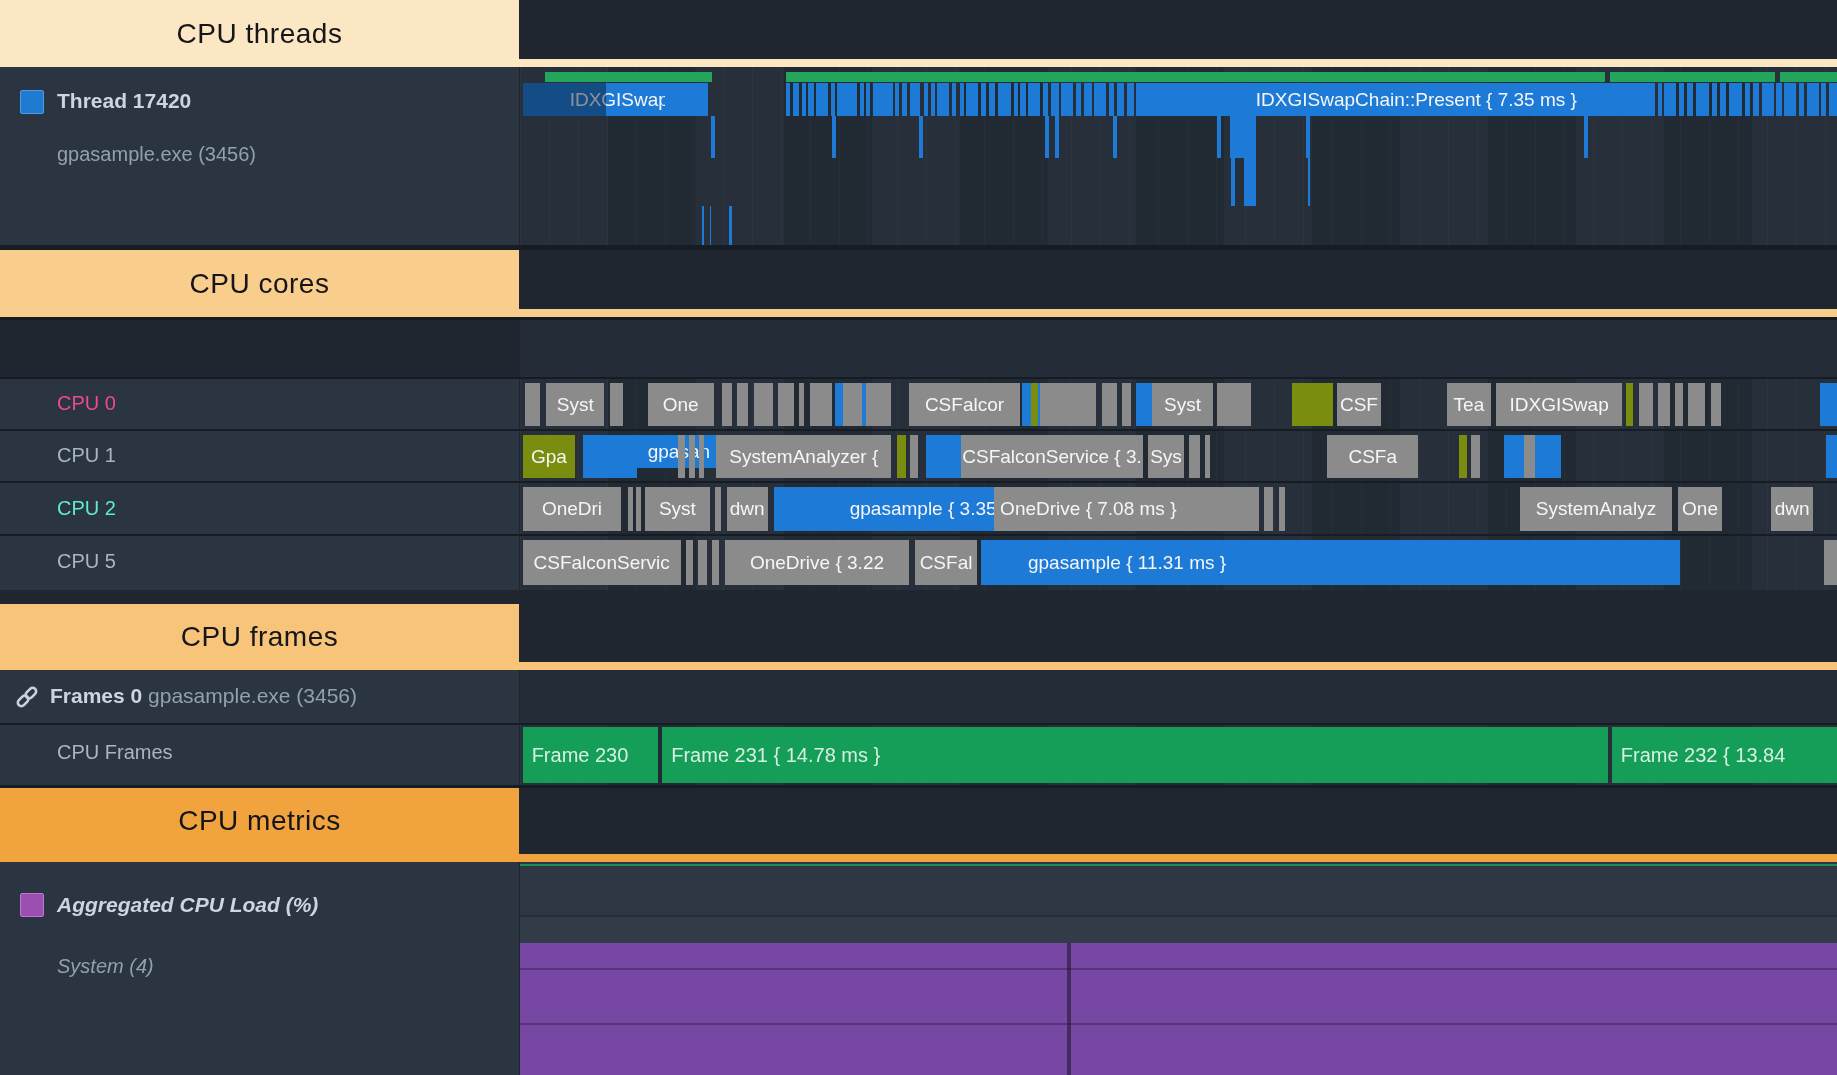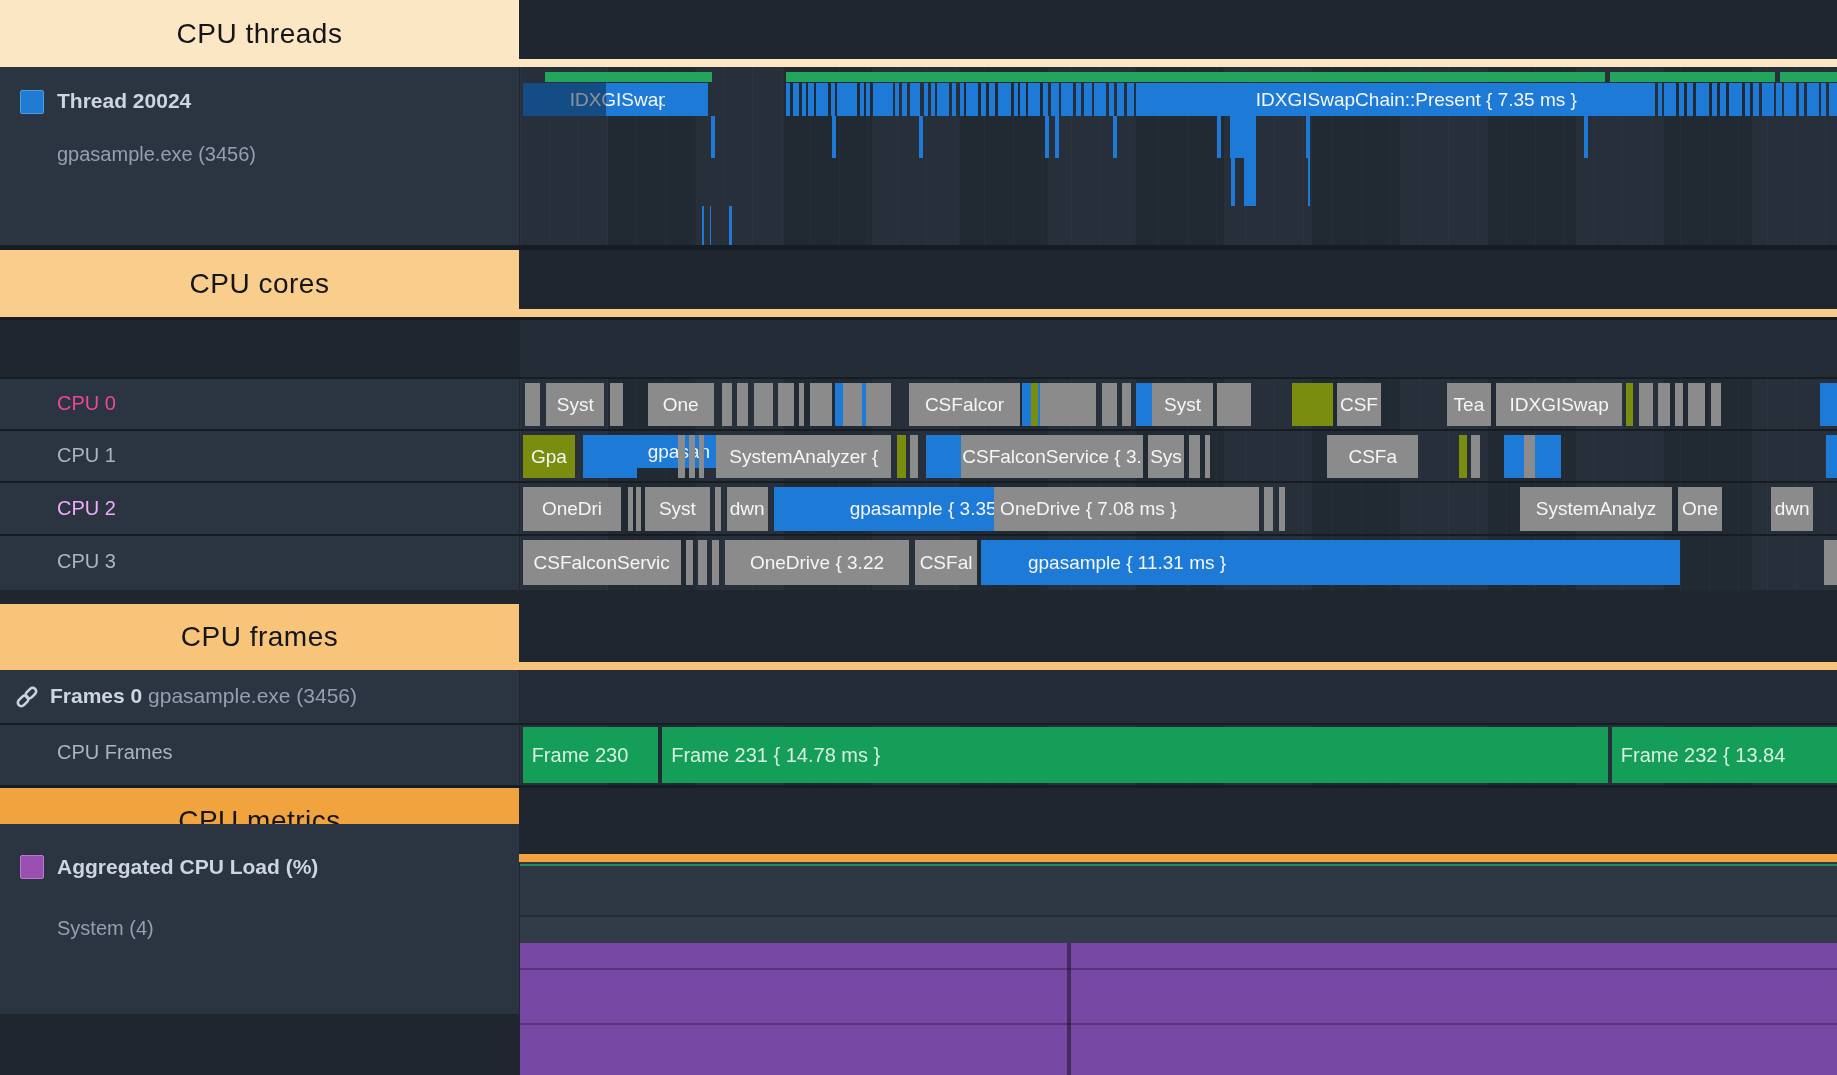--- a/index.html
+++ b/index.html
@@ -48,21 +48,21 @@
 
 <div id="page">
 
   <div class="banner-strip" style="top:59px;background:#fbe7c4;"></div>
   <div class="banner-block" style="top:0;height:67px;background:#fbe7c4;">
     <span class="banner-label">CPU threads</span>
   </div>
 
   <div class="sidebar" style="top:67px;height:178px;">
     <span class="legend" style="top:23px;background:#1f7ad2;border:1px solid #4e9de2;"></span>
-    <span class="side-title" style="top:22px;">Thread 20024</span>
+    <span class="side-title" style="top:22px;">Thread 17420</span>
     <span class="side-pct" style="top:23px;right:1337px;width:0;"> </span>
     <span class="side-sub" style="top:76px;">gpasample.exe (3456)</span>
 
   </div>
   <div class="track" style="top:67px;height:178px;">
     <div class="abs" style="left:0;right:0;top:5px;height:10px;">
         <div class="seg green" style="left: 1.9%; width: 12.7%;"></div>
         <div class="seg green" style="left: 20.2%; width: 62.2%;"></div>
         <div class="seg green" style="left: 82.8%; width: 12.5%;"></div>
         <div class="seg green" style="left: 95.7%; width: 4.3%;"></div>
@@ -256,21 +256,21 @@
           <span>CSFa</span>
         </div>
         <div class="bar olive" style="left: 71.3%; width: 0.6%; top: 4px; height: 43px;"></div>
         <div class="bar gray" style="left: 72.2%; width: 0.7%; top: 4px; height: 43px;"></div>
         <div class="bar blue" style="left: 74.7%; width: 1.2%; top: 4px; height: 43px;"></div>
         <div class="bar gray" style="left: 76.2%; width: 0.9%; top: 4px; height: 43px;"></div>
         <div class="bar blue" style="left: 99.2%; width: 0.8%; top: 4px; height: 43px;"></div>
       </div>
       <div class="divider" style="top: 429px; height: 2px;"></div>
       <div class="sidebar" style="top: 483px; height: 53px;">
-        <span class="side-sub" style="top: 13.5px; color: #f0abfc;">CPU 2</span>
+        <span class="side-sub" style="top: 13.5px; color: #5eead4;">CPU 2</span>
       </div>
       <div class="track" style="top: 483px; height: 53px;">
         <div class="bar gray" style="left: 0.2%; width: 7.5%; top: 4px; height: 44px;">
           <span>OneDri</span>
         </div>
         <div class="bar gray" style="left: 8.2%; width: 0.4%; top: 4px; height: 44px;"></div>
         <div class="bar gray" style="left: 8.8%; width: 0.4%; top: 4px; height: 44px;"></div>
         <div class="bar gray" style="left: 9.5%; width: 4.9%; top: 4px; height: 44px;">
           <span>Syst</span>
         </div>
@@ -291,21 +291,21 @@
         </div>
         <div class="bar gray" style="left: 87.9%; width: 3.4%; top: 4px; height: 44px;">
           <span>One</span>
         </div>
         <div class="bar gray" style="left: 95%; width: 3.2%; top: 4px; height: 44px;">
           <span>dwn</span>
         </div>
       </div>
       <div class="divider" style="top: 481px; height: 2px;"></div>
       <div class="sidebar" style="top: 536px; height: 54px;">
-        <span class="side-sub" style="top: 14px; color: rgb(170, 181, 194);">CPU 3</span>
+        <span class="side-sub" style="top: 14px; color: rgb(170, 181, 194);">CPU 5</span>
       </div>
       <div class="track" style="top: 536px; height: 54px;">
         <div class="bar gray" style="left: 0.2%; width: 12%; top: 4px; height: 45px;">
           <span>CSFalconServic</span>
         </div>
         <div class="bar gray" style="left: 12.6%; width: 0.5%; top: 4px; height: 45px;"></div>
         <div class="bar gray" style="left: 13.5%; width: 0.7%; top: 4px; height: 45px;"></div>
         <div class="bar gray" style="left: 14.6%; width: 0.5%; top: 4px; height: 45px;"></div>
         <div class="bar gray" style="left: 15.6%; width: 13.9%; top: 4px; height: 45px;">
           <span>OneDrive { 3.22</span>
@@ -355,21 +355,21 @@
         <span>Frame 232 { 13.84</span>
       </div>
     </div>
 
   <div class="divider" style="top:785px;"></div>
   <div class="banner-strip" style="top:854px;background:#f1a33e;"></div>
   <div class="banner-block" style="top:788px;height:66px;background:#f1a33e;">
     <span class="banner-label">CPU metrics</span>
   </div>
 
-  <div class="sidebar" style="top:824px;height:190px;">
+  <div class="sidebar" style="top:862px;height:213px;font-style:italic;">
     <span class="legend" style="top:31px;background:#9b4fb0;border:1px solid #bd74d4;"></span>
     <span class="side-title" style="top:31px;">Aggregated CPU Load (%)</span>
     <span class="side-sub" style="top:93px;">System (4)</span>
   </div>
   <div class="track plain" style="top:862px;height:213px;background-color:#2e3844;">
     <div class="abs" style="left:0;right:0;top:2px;height:2px;background:#1da15c;opacity:.8;"></div>
     <div class="abs" style="left:0;right:0;top:53px;height:2px;background:rgba(0,0,0,.18);"></div>
     <div class="abs" style="left:0;right:0;top:55px;height:26px;background:#323c49;"></div>
     <div id="metric-area" style="top:81px;bottom:0;background:#7647a3;">
       <div class="bandline" style="top:25px;"></div>

